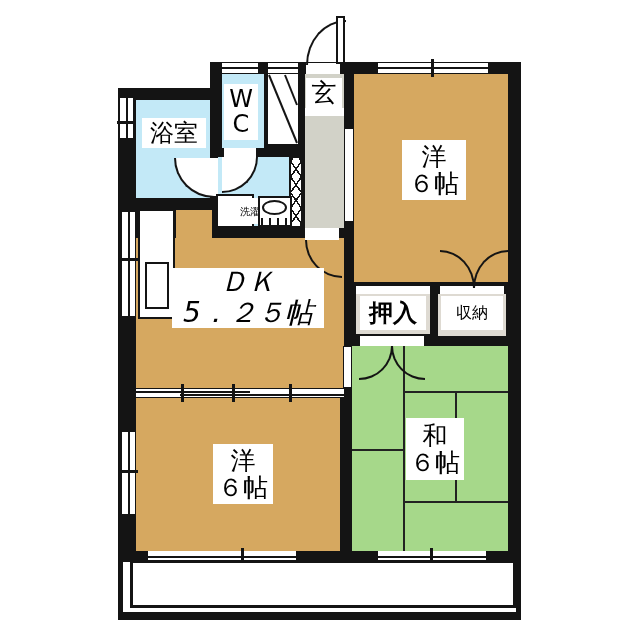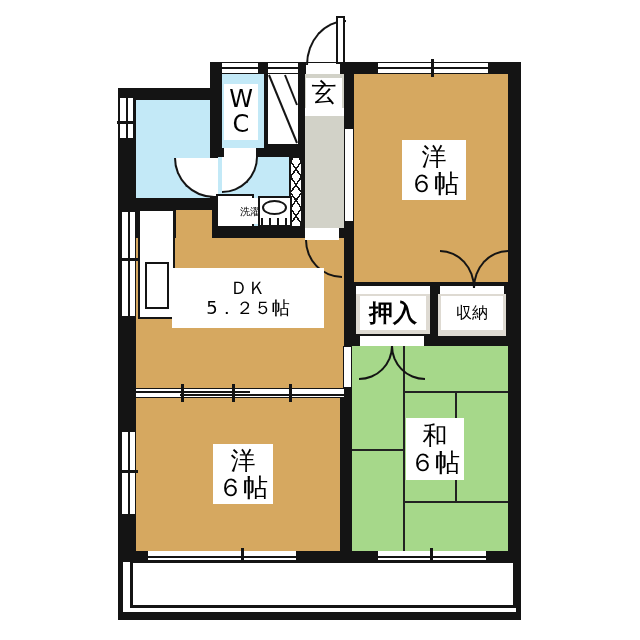--- a/index.html
+++ b/index.html
@@ -125,32 +125,35 @@
   </div>
   <div class="abs" style="left:258px;top:196px;width:34px;height:31px;background:#fff;border:2px solid #141414;box-sizing:border-box;"></div>
   <div class="abs" style="left:262px;top:200px;width:25px;height:15px;border:2px solid #141414;border-radius:50%;box-sizing:border-box;background:#fff;"></div>
   <div class="abs grill" style="left:261px;top:218px;width:28px;height:7px;"></div>
 
   <div class="abs" style="left:130px;top:560px;width:386px;height:48px;background:#fff;border:3px solid #141414;box-sizing:border-box;"></div>
   <div class="abs wall" style="left:118px;top:612px;width:403px;height:8px;"></div>
   <div class="abs wall" style="left:118px;top:562px;width:5px;height:58px;"></div>
   <div class="abs wall" style="left:516px;top:562px;width:5px;height:58px;"></div>
 
+  <div class="lbl" style="left:142px;top:118px;width:64px;height:30px;font-size:24px;">
+    <span>浴室</span>
+  </div>
   <div class="lbl" style="left:224px;top:84px;width:34px;height:56px;font-size:24px;line-height:1.05;">
     <span>W</span>
     <span>C</span>
   </div>
   <div class="lbl" style="left:306px;top:78px;width:36px;height:30px;font-size:25px;">
     <span>玄</span>
   </div>
   <div class="lbl" style="left:402px;top:140px;width:64px;height:60px;font-size:25px;">
     <span>洋</span>
     <span>６帖</span>
   </div>
-  <div class="lbl" style="left:172px;top:268px;width:152px;height:60px;font-size:18px;">
+  <div class="lbl" style="left:172px;top:268px;width:152px;height:60px;font-size:28px;font-style:italic;">
     <span>ＤＫ</span>
     <span>5．２５帖</span>
   </div>
   <div class="lbl" style="left:360px;top:296px;width:66px;height:34px;font-size:24px;font-weight:bold;">
     <span>押入</span>
   </div>
   <div class="lbl" style="left:441px;top:296px;width:62px;height:34px;font-size:16px;">
     <span>収納</span>
   </div>
   <div class="lbl" style="left:406px;top:418px;width:58px;height:62px;font-size:25px;">

